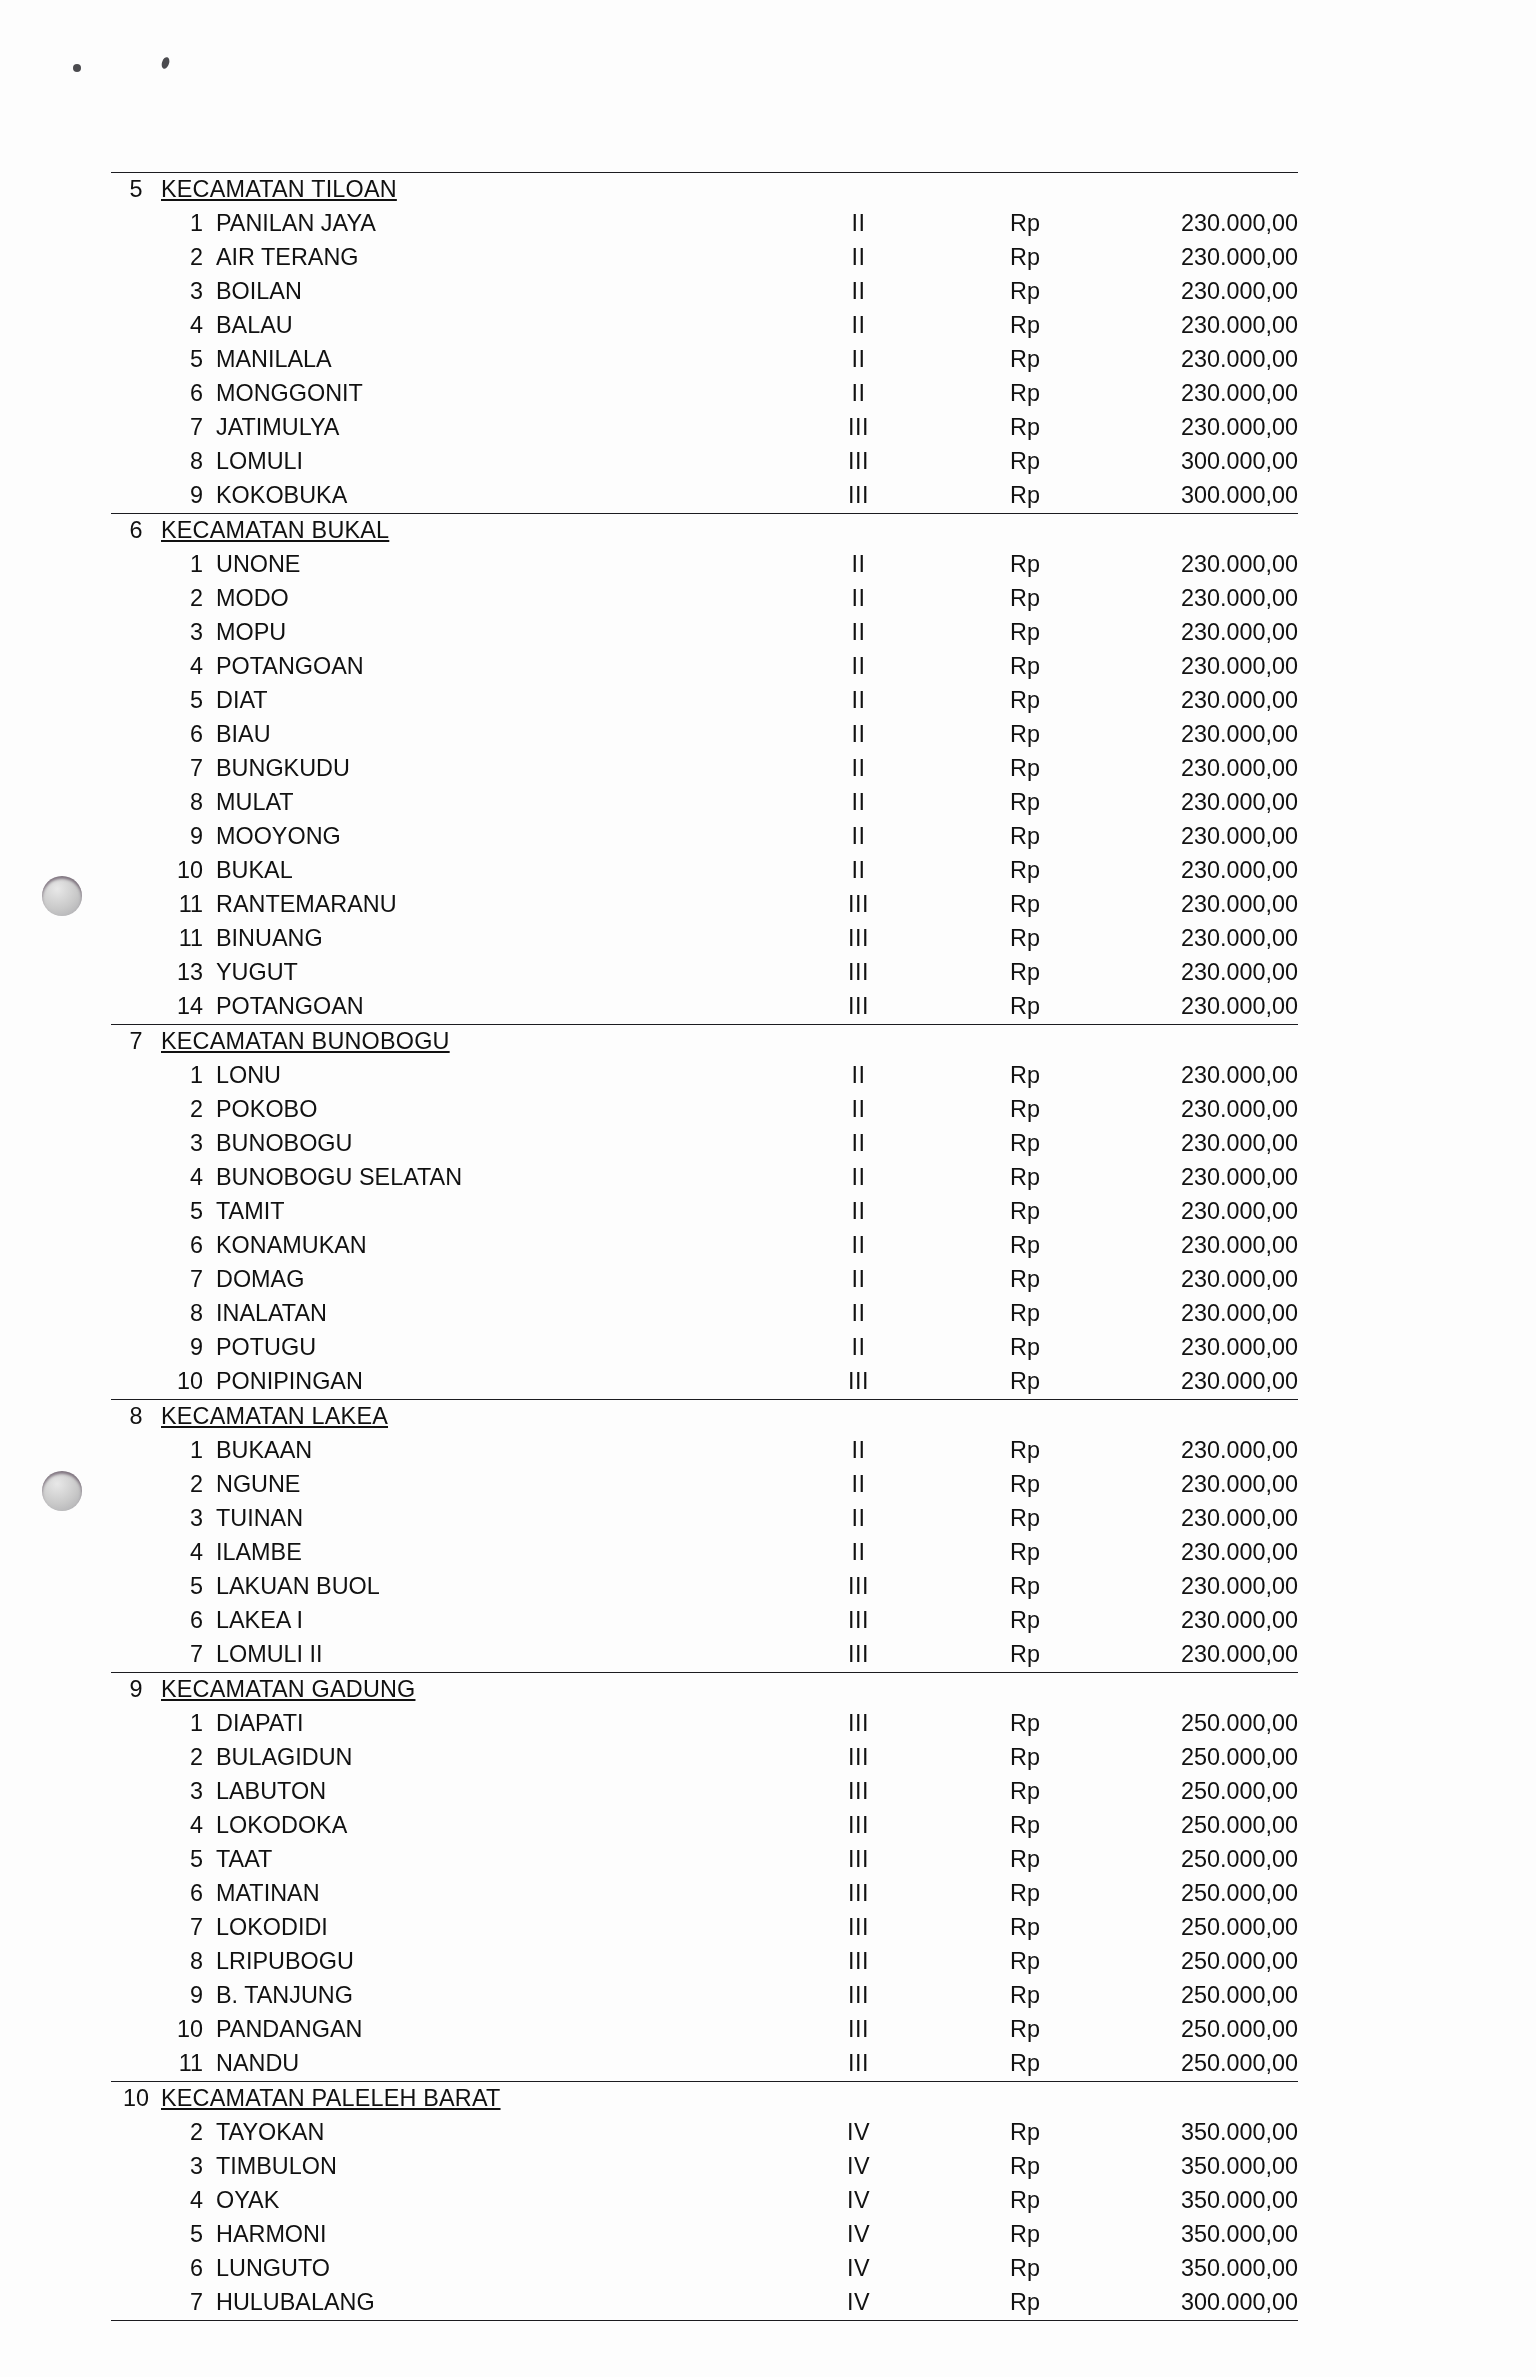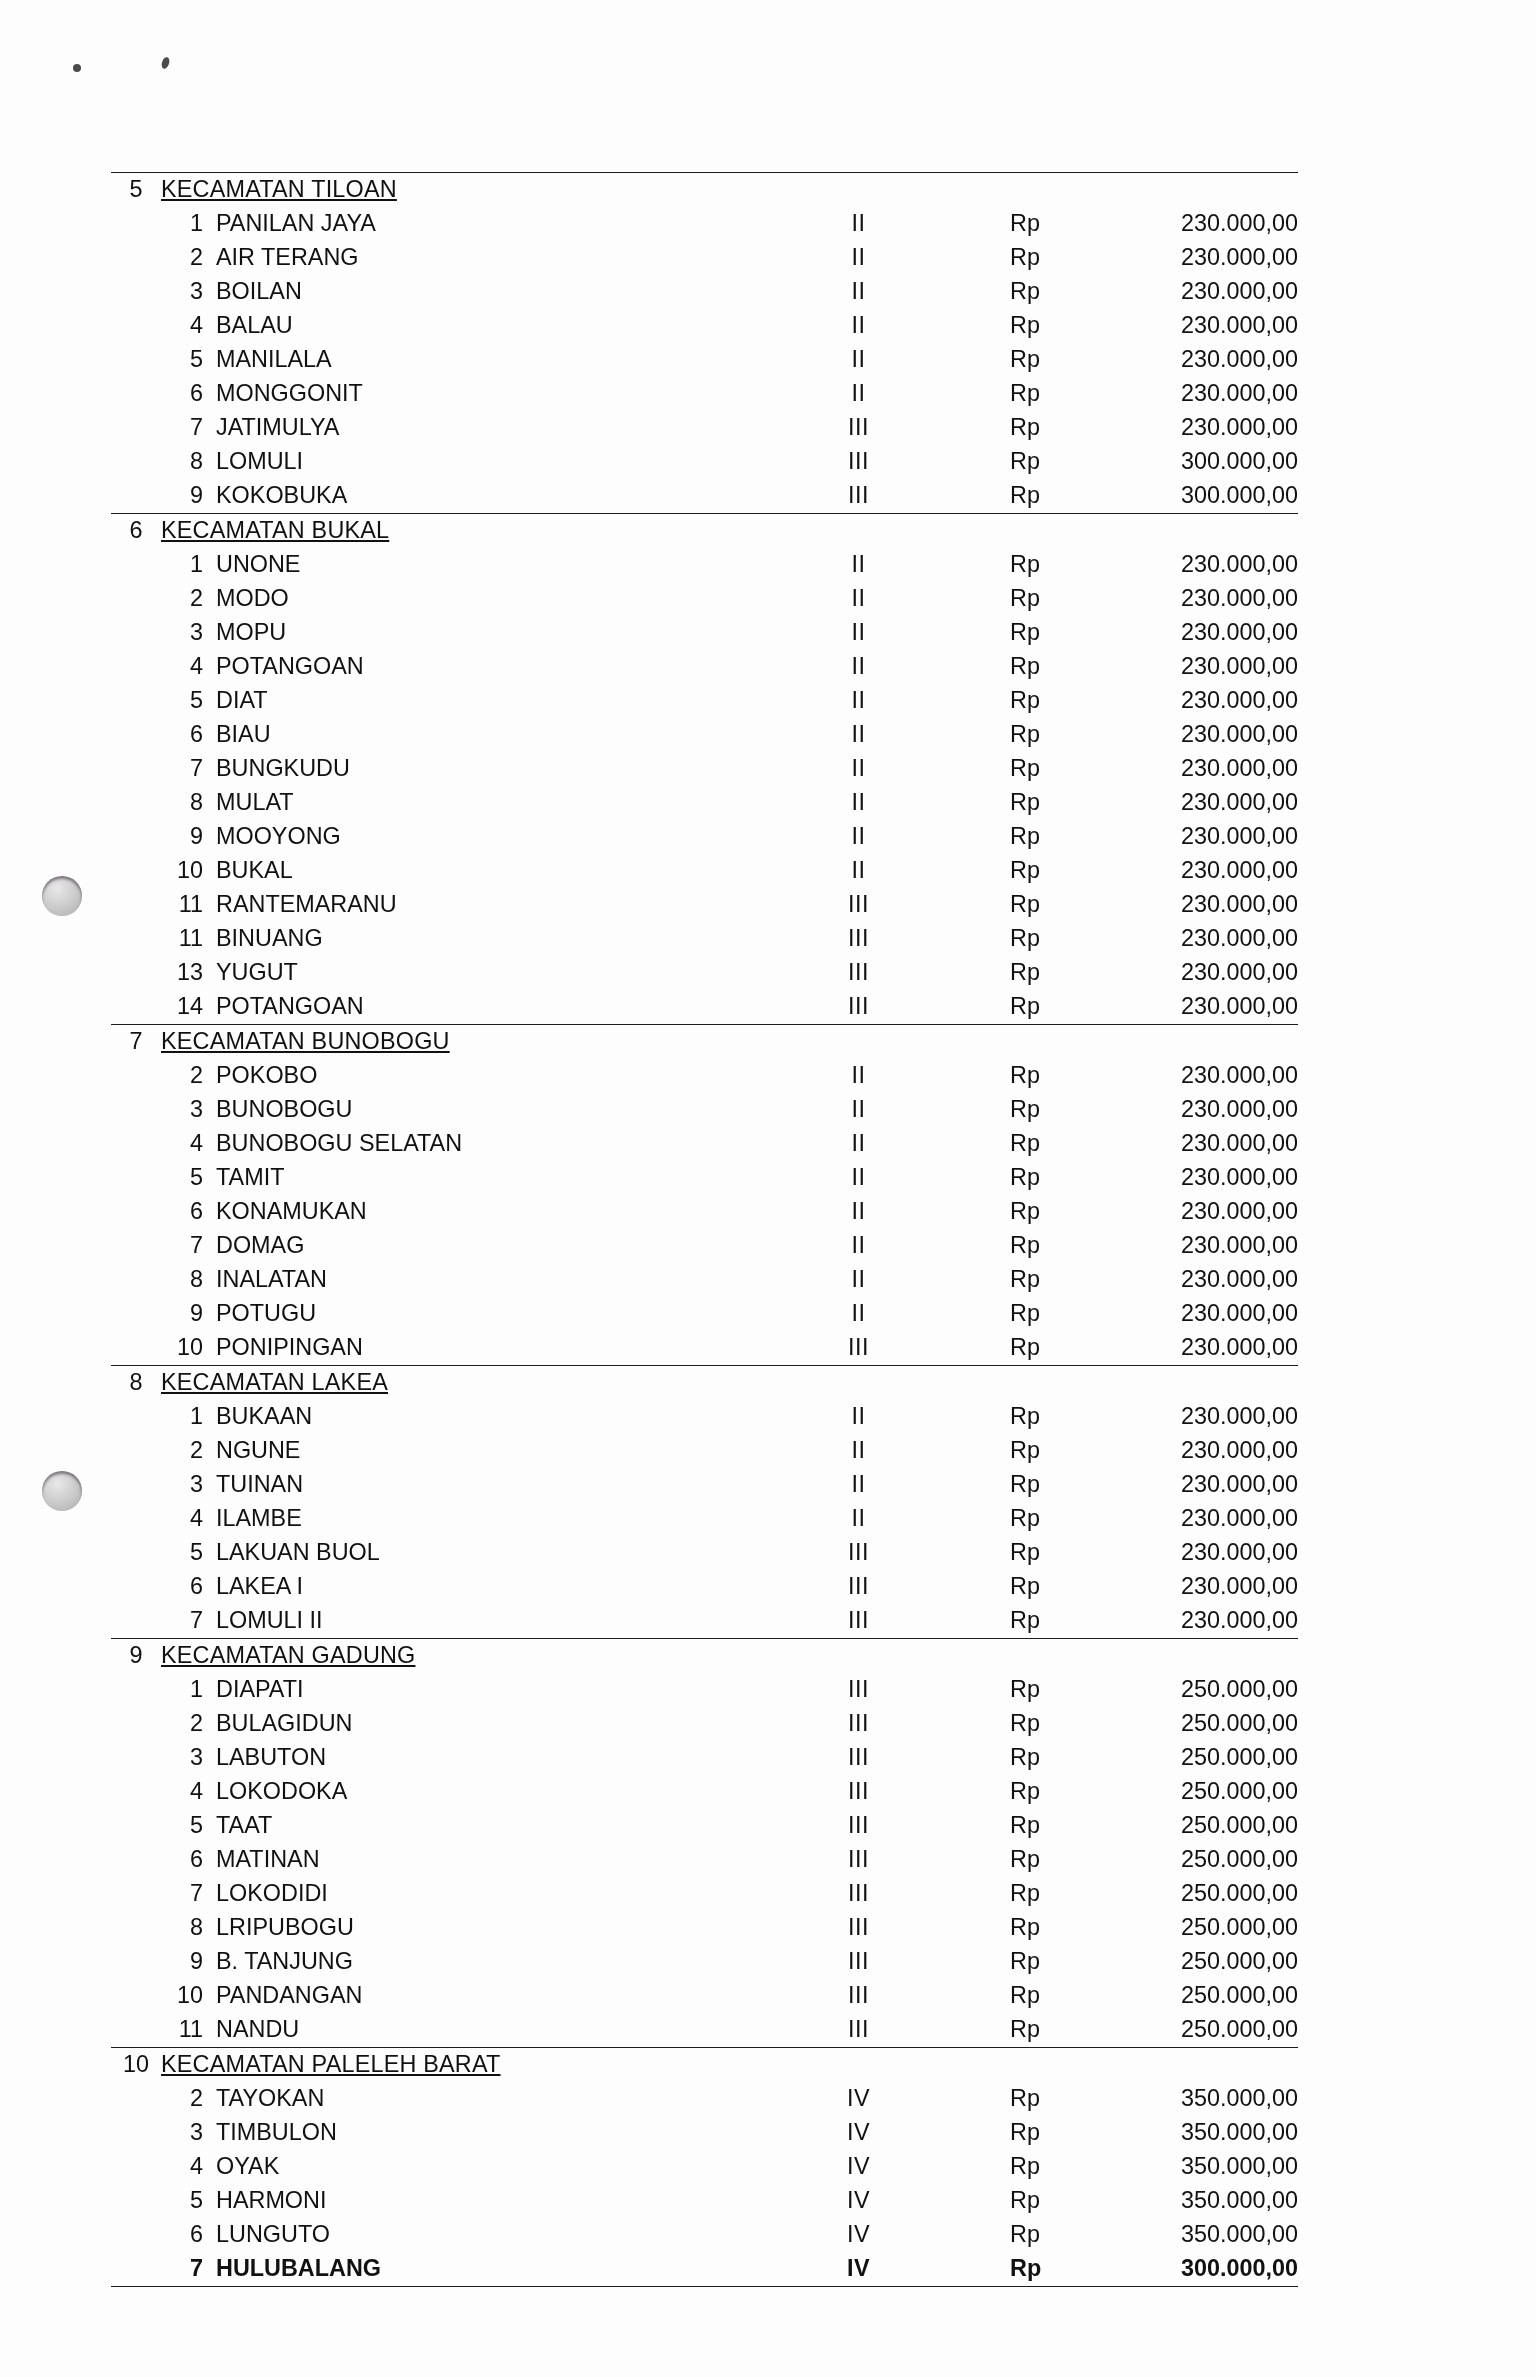--- a/index.html
+++ b/index.html
@@ -59,21 +59,21 @@
   }
 
   col.c-no    { width: 50px; }
   col.c-name  { width: 546px; }
   col.c-class { width: 303px; }
   col.c-cur   { width: 72px; }
   col.c-amt   { width: 216px; }
 
   tr.group-row > td { border-top: 1.8px solid #1c1c20 !important; }
   tr.first-row > td { border-top: 1.8px solid #1c1c20 !important; }
-  tr.last-row  > td { border-bottom: 1.8px solid #1c1c20 !important; font-weight: bold; }
+  tr.last-row  > td { border-bottom: 1.8px solid #1c1c20 !important; }
 
   .cell-no {
     text-align: center;
     border-left: 1.8px solid #1c1c20;
     border-right: 1.8px solid #1c1c20;
   }
   .cell-name {
     padding-left: 7.3px;
     border-right: 1.8px solid #1c1c20;
     white-space: nowrap;
@@ -304,20 +304,27 @@
         </tr>
         <tr class="group-row">
           <td class="cell-no">7</td>
           <td class="cell-name group-title">KECAMATAN BUNOBOGU</td>
           <td class="cell-class"></td>
           <td class="cell-cur"></td>
           <td class="cell-amt"></td>
         </tr>
         <tr class="item-row">
           <td class="cell-no"></td>
+          <td class="cell-name sub-indent"><span class="idx">1</span><span class="item-name">LONU</span></td>
+          <td class="cell-class">II</td>
+          <td class="cell-cur">Rp</td>
+          <td class="cell-amt">230.000,00</td>
+        </tr>
+        <tr class="item-row">
+          <td class="cell-no"></td>
           <td class="cell-name sub-indent"><span class="idx">2</span><span class="item-name">POKOBO</span></td>
           <td class="cell-class">II</td>
           <td class="cell-cur">Rp</td>
           <td class="cell-amt">230.000,00</td>
         </tr>
         <tr class="item-row">
           <td class="cell-no"></td>
           <td class="cell-name sub-indent"><span class="idx">3</span><span class="item-name">BUNOBOGU</span></td>
           <td class="cell-class">II</td>
           <td class="cell-cur">Rp</td>

